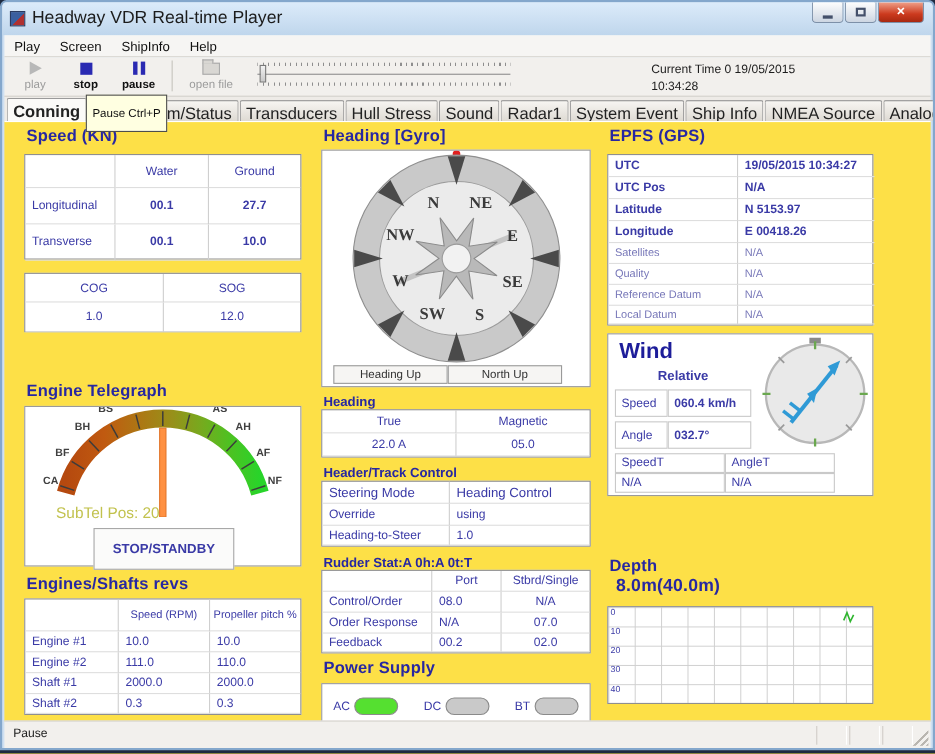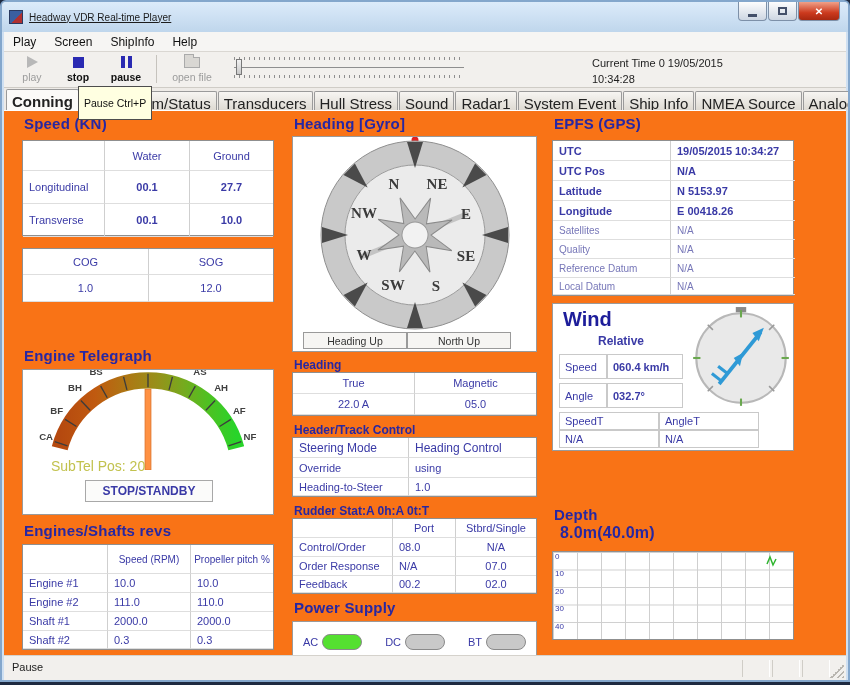--- a/index.html
+++ b/index.html
@@ -8,21 +8,21 @@
 
   #window { position:absolute; left:0; top:0; right:0; bottom:3px;
     border:2px solid #84a7cc; border-radius:6px 6px 0 0;
     background:#cfe0f2; overflow:hidden; }
 
   
   #titlebar { position:absolute; left:0; top:0; right:0; height:30px;
     background:linear-gradient(#dcebfa,#bfd6ec); display:flex; align-items:center; padding-left:7px; }
   #appicon { width:14px; height:14px; background:linear-gradient(135deg,#3a5fa0 55%,#b03030 55%);
     border:1px solid #2a3a60; margin-right:6px; }
-  #apptitle { font-size:10px; color:#1c1c1c;text-decoration:underline; }
+  #apptitle { font-size:16px; color:#1c1c1c; }
   #winbtns { position:absolute; right:8px; top:0; display:flex; }
   .winbtn { width:29px; height:19px; border:1px solid #7d90a8; border-top:none;
     border-radius:0 0 4px 4px; background:linear-gradient(#fdfdfd,#cdd6e2);
     display:flex; align-items:center; justify-content:center; font-size:10px; color:#44506a; margin-left:1px; }
   .winbtn.close { width:42px; background:linear-gradient(#f0a088,#cc3a1e 60%,#a82810);
     color:#fff; font-weight:bold; }
   .glyph-min { width:9px; height:3px; background:#44506a; margin-top:8px; }
   .glyph-max { width:9px; height:8px; border:2px solid #44506a; }
 
   
@@ -63,40 +63,40 @@
   
   #tabbar { position:absolute; left:2px; right:2px; top:86px; height:22px;
     background:#eeebe7; display:flex; align-items:flex-end; padding-left:2px; }
   .tab { font-size:15px; color:#222; padding:3px 5px 2px 5px; border:1px solid #9a9a9a;
     border-bottom:none; border-radius:2px 2px 0 0; background:linear-gradient(#f7f5f2,#dedad3);
     margin-right:1px; white-space:nowrap; height:19px; }
   .tab.active { background:#fbfaf8; font-weight:bold; height:21px; position:relative; z-index:2; }
 
   
   #content { position:absolute; left:2px; right:2px; top:108px; height:546px;
-    background:#f97316; border-top:1px solid #fff; }
+    background:#fde047; border-top:1px solid #fff; }
 
   .ptitle { position:absolute; font-size:15px; font-weight:bold; color:#2727a2; letter-spacing:.2px; }
   .stitle { position:absolute; font-size:12px; font-weight:bold; color:#2727a2; }
 
   .tbl { position:absolute; background:#fff; border:1px solid #8f8f8f; display:grid; }
   .cell { border-right:1px solid #cfcfcf; border-bottom:1px solid #dedede;
     display:flex; align-items:center; justify-content:center;
     font-size:11px; color:#3a3aa6; overflow:hidden; }
   .cell:last-child, .cell.lastcol { border-right:none; }
   .cell.lbl { justify-content:flex-start; padding-left:6px; }
   .cell.hdr { color:#3a3aa6; }
   .cell.strong { font-weight:bold; }
   .cell.dim { color:#7777b8; font-size:10px; }
 
   .panel { position:absolute; background:#fff; border:1px solid #9a9a9a; }
 
   
   #subtel { position:absolute; left:28px; top:88px; font-size:14px; font-weight:normal; color:#c2c24e; }
-  #stopstandby { position:absolute; left:62px; top:110px; width:128px; height:22px;
+  #stopstandby { position:absolute; left:62px; top:110px; width:128px; height:38px;
     border:1px solid #a8a8a8; background:#fbfbfa; font-size:12px; font-weight:bold; color:#3a3aa6;
     display:flex; align-items:center; justify-content:center; }
 
   
   #gyrobtns { position:absolute; left:10px; bottom:2px; display:flex; }
   .gyrobtn { width:104px; height:17px; border:1px solid #9a9a9a; background:#f6f5f3;
     font-size:10.5px; color:#333; display:flex; align-items:center; justify-content:center; }
 
   
   #powerrow { display:flex; align-items:center; height:100%; padding:0 10px; justify-content:space-between; }

